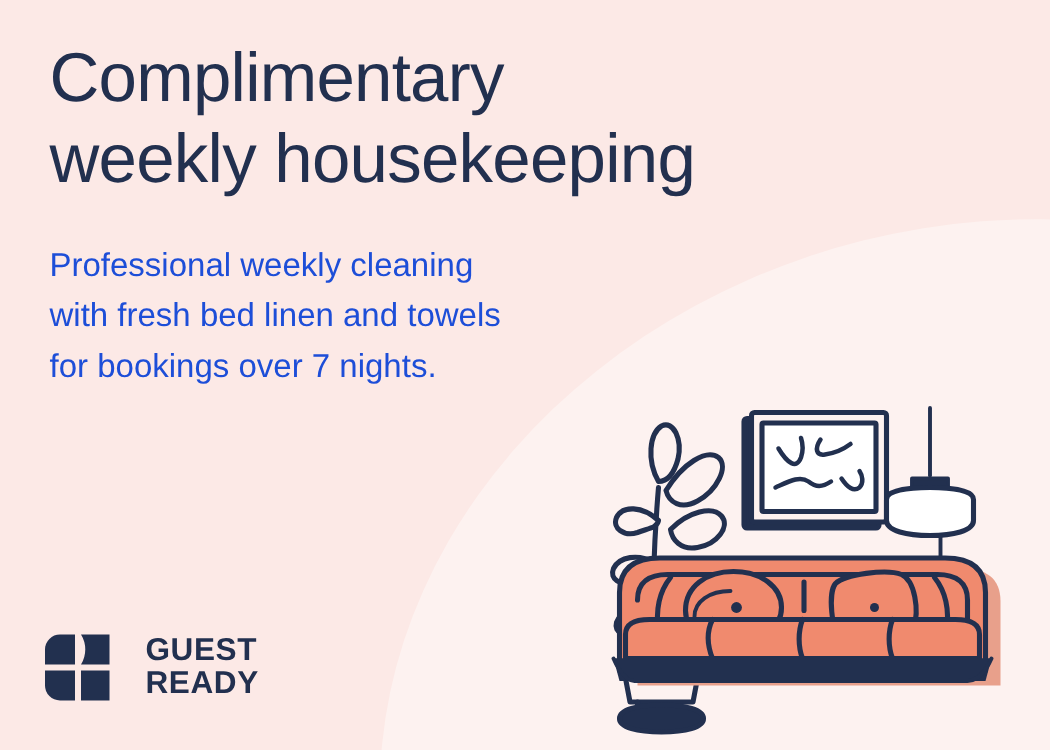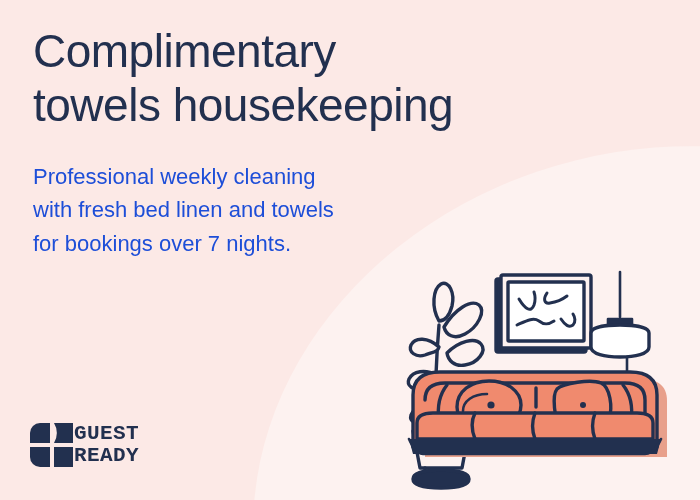--- a/index.html
+++ b/index.html
@@ -46,22 +46,21 @@
     font-weight:400;
     line-height:1.52;
     white-space:pre-line;
   }
   
   #logo {
     position:absolute;
     left:30px; top:422px;
     display:flex;
     align-items:center;
-    gap:0;
-    font-family:Liberation Mono, monospace;
+    gap:23px;
   }
   #logo-mark { display:block; }
   #logo-wordmark {
     color:#22304F;
     font-size:21px;
     font-weight:700;
     line-height:1.06;
     letter-spacing:0.4px;
     white-space:pre-line;
   }
@@ -73,21 +72,21 @@
   }
 </style>
 </head>
 <body>
 
 <div id="banner">
 
   <div id="cream-sweep"></div>
 
   <h1 id="headline">Complimentary
-towels housekeeping</h1>
+weekly housekeeping</h1>
 
   <p id="body-copy">Professional weekly cleaning
 with fresh bed linen and towels
 for bookings over 7 nights.</p>
 
   <div id="logo">
     <svg id="logo-mark" width="44" height="46" viewBox="0 0 44 46">
 
       <path d="M20 1 L20 21 L0 21 L0 11 A10 10 0 0 1 10 1 Z" fill="#22304F"></path>
 

